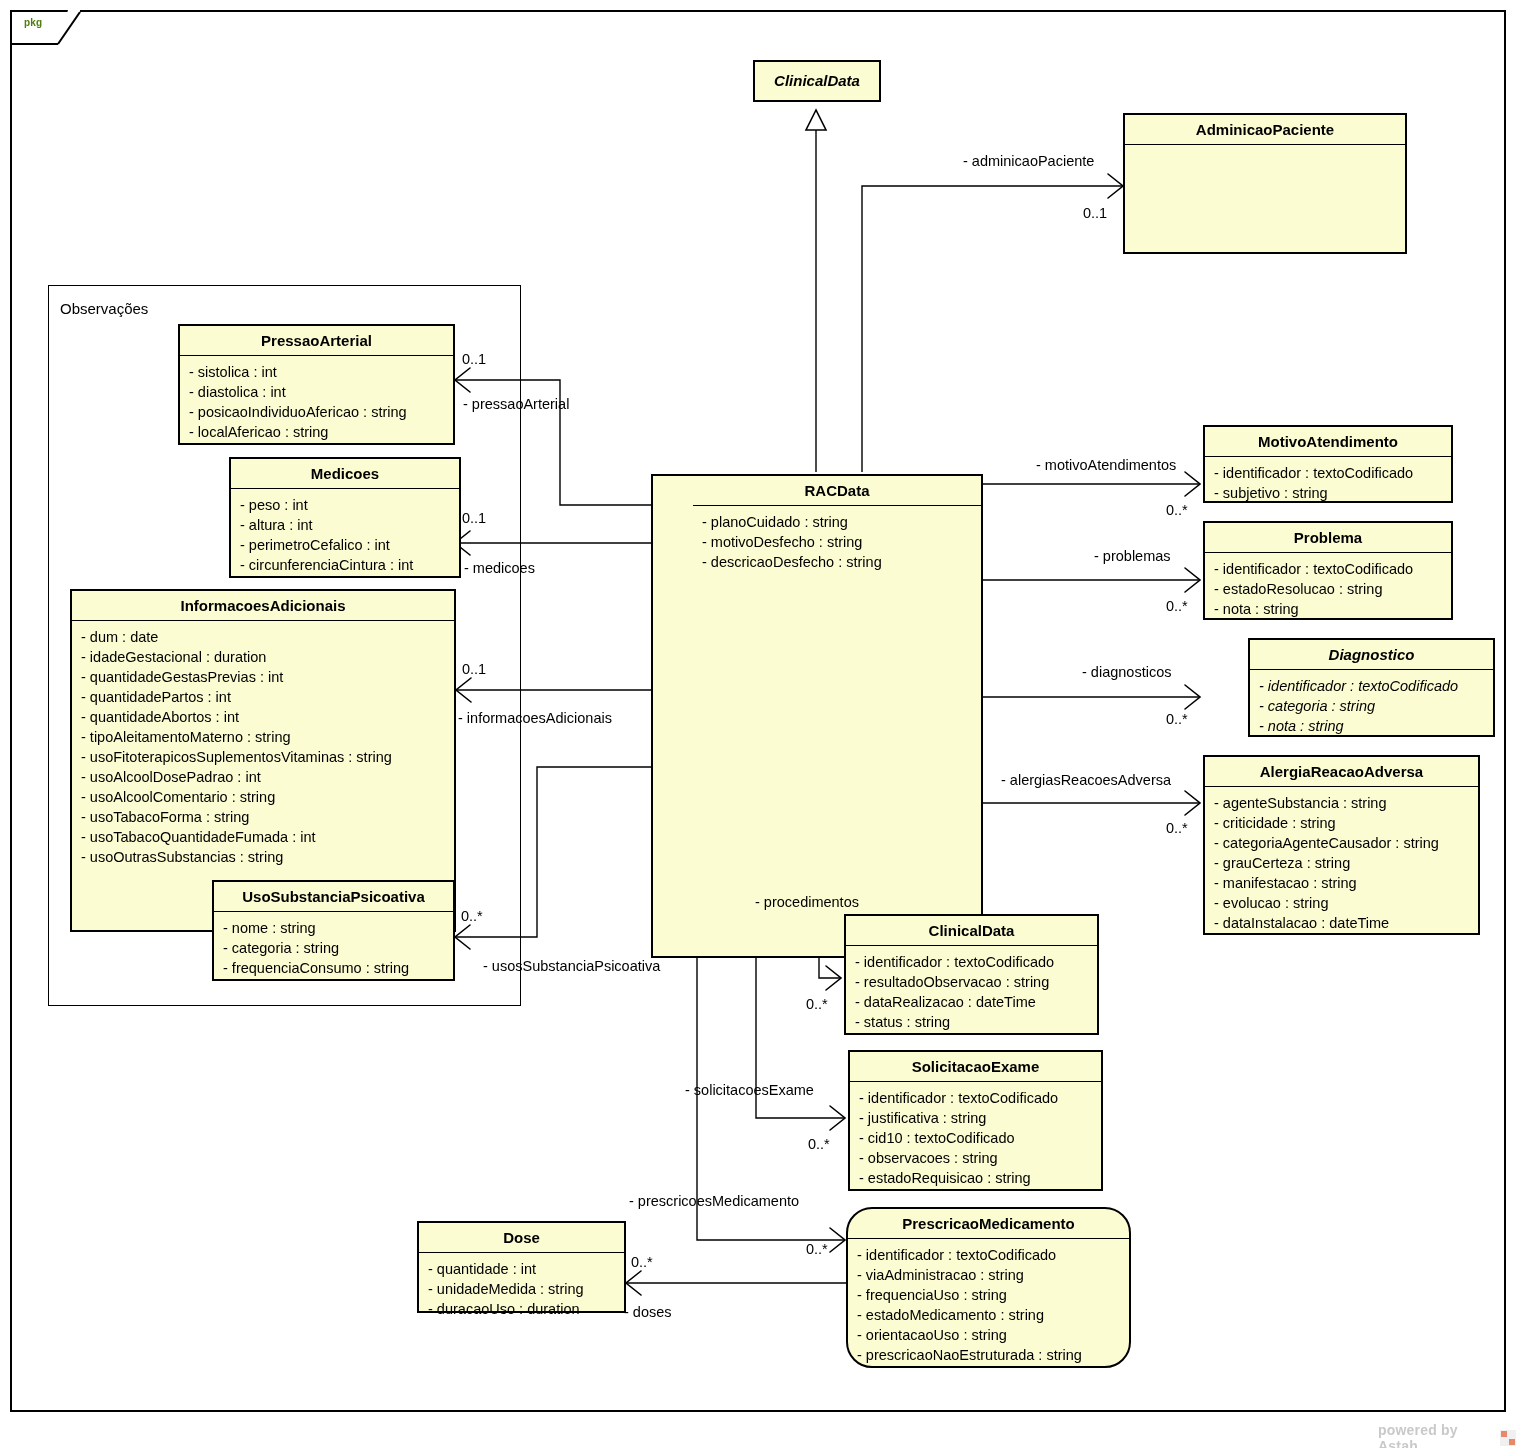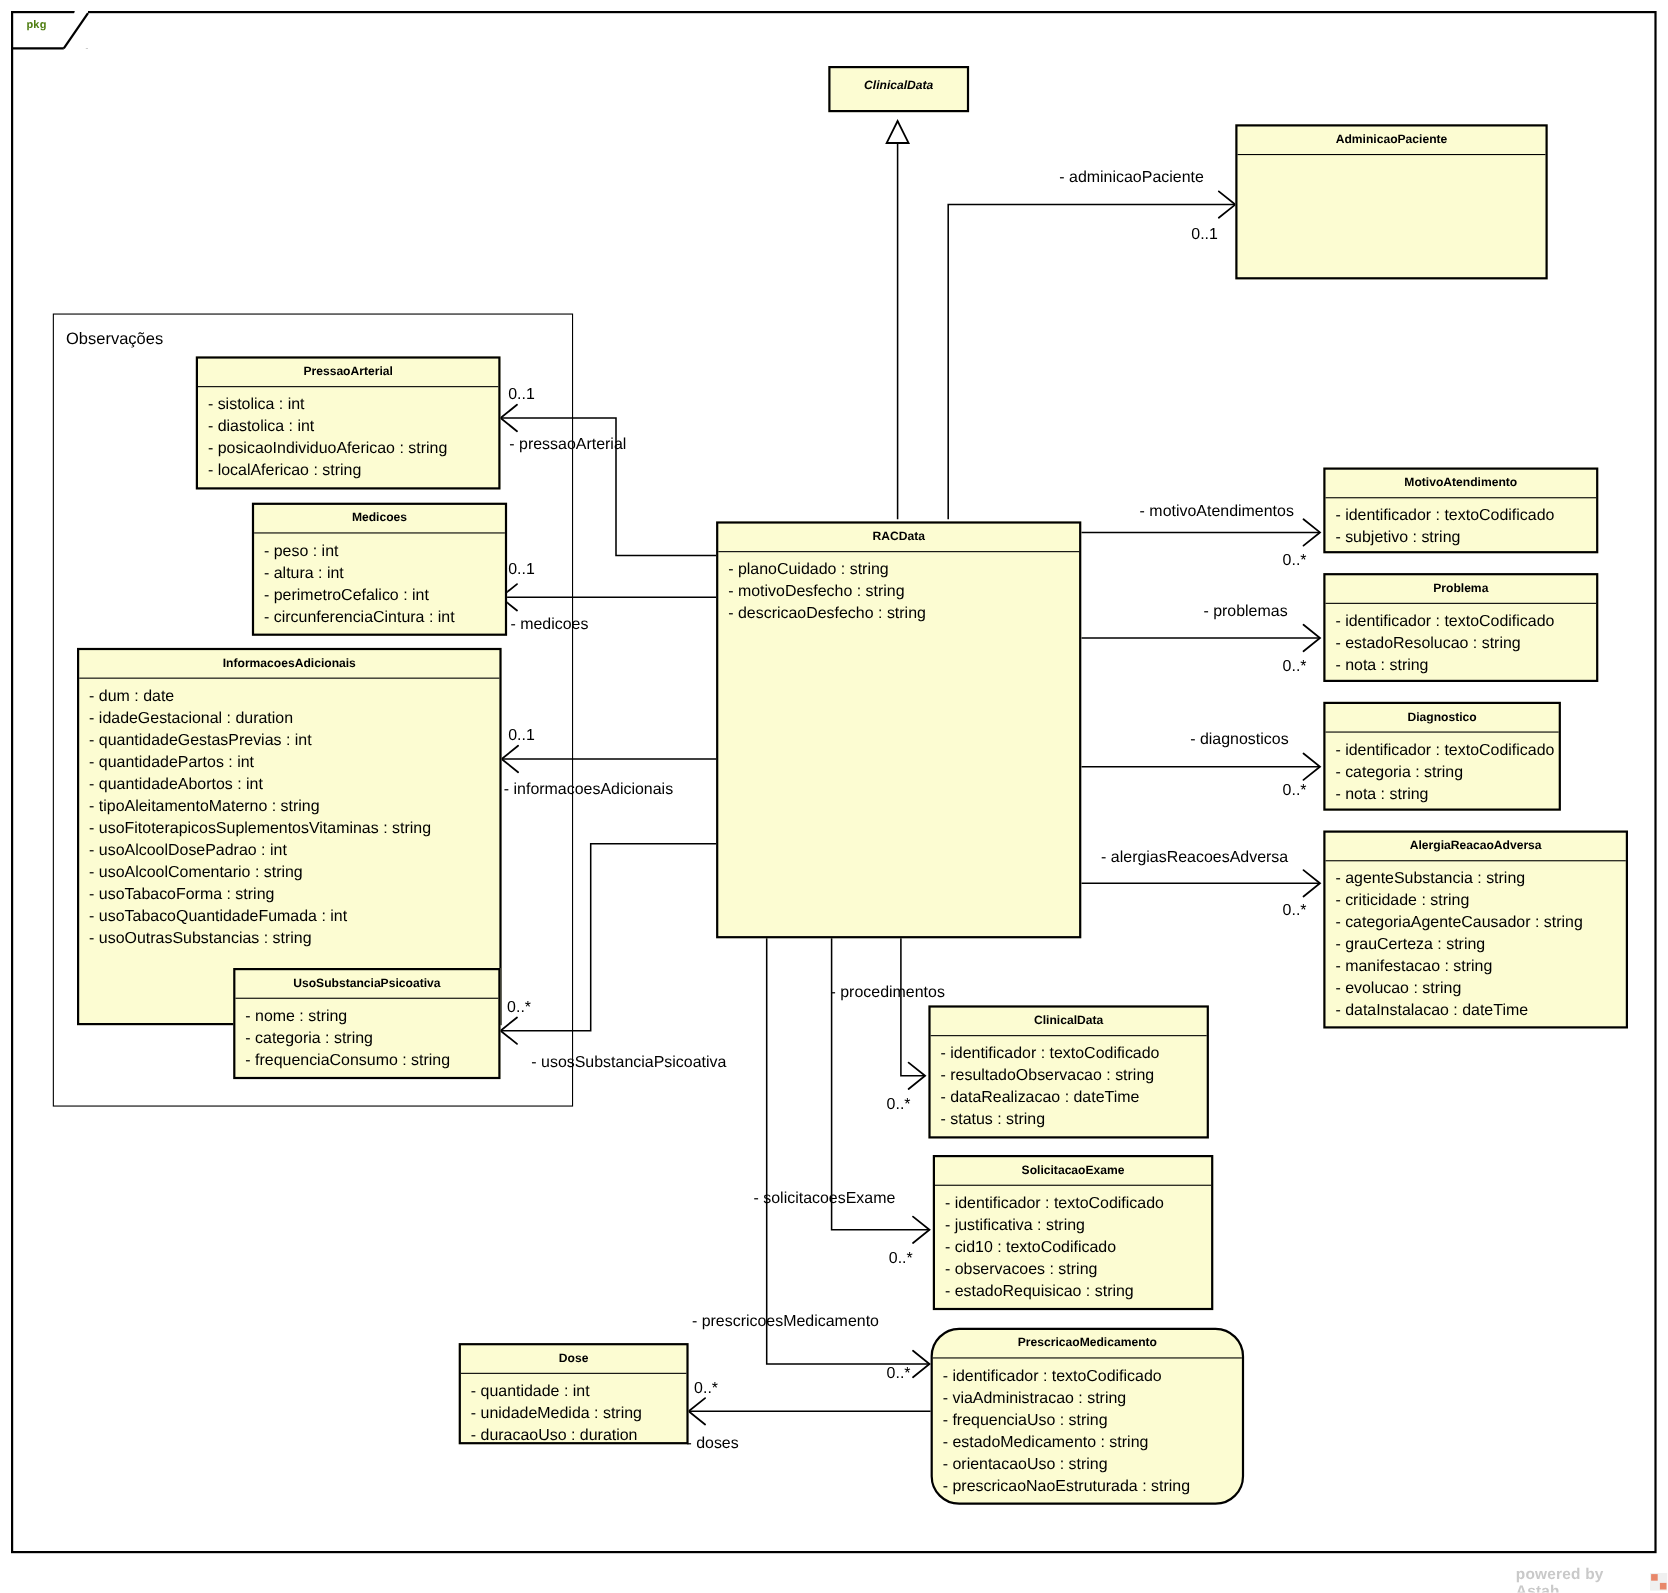--- a/index.html
+++ b/index.html
@@ -54,21 +54,21 @@
   .uml-class{
     position:absolute;
     box-sizing:border-box;
     border:2.5px solid #000;
     background:#fcfcd2;
     color:#000;
   }
   .uml-name{
     text-align:center;
     font-weight:bold;
-    font-size:11px;
+    font-size:15px;
     line-height:1;
     padding:7px 6px 7px 6px;
     border-bottom:1.5px solid #000;
     white-space:nowrap;
   }
   .uml-name.italic{font-style:italic;font-weight:bold;}
   .uml-attrs{
     padding:6px 0 6px 0;
   }
   .uml-attr{
@@ -253,21 +253,21 @@
 
   <div class="uml-class" style="left:212px; top:880px; width:243px; height:101px;">
     <div class="uml-name">UsoSubstanciaPsicoativa</div>
     <div class="uml-attrs">
       <div class="uml-attr">- nome : string</div>
       <div class="uml-attr">- categoria : string</div>
       <div class="uml-attr">- frequenciaConsumo : string</div>
     </div>
   </div>
 
-  <div class="uml-class" style="left:651px; top:474px; width:332px; height:379px;">
+  <div class="uml-class" style="left:651px; top:474px; width:332px; height:484px;padding-left:40px;">
     <div class="uml-name">RACData</div>
     <div class="uml-attrs">
       <div class="uml-attr">- planoCuidado : string</div>
       <div class="uml-attr">- motivoDesfecho : string</div>
       <div class="uml-attr">- descricaoDesfecho : string</div>
     </div>
   </div>
 
   <div class="uml-class" style="left:1203px; top:425px; width:250px; height:78px;">
     <div class="uml-name">MotivoAtendimento</div>
@@ -279,21 +279,21 @@
 
   <div class="uml-class" style="left:1203px; top:521px; width:250px; height:99px;">
     <div class="uml-name">Problema</div>
     <div class="uml-attrs">
       <div class="uml-attr">- identificador : textoCodificado</div>
       <div class="uml-attr">- estadoResolucao : string</div>
       <div class="uml-attr">- nota : string</div>
     </div>
   </div>
 
-  <div class="uml-class" style="left:1203px; top:638px; width:216px; height:99px;">
+  <div class="uml-class" style="left:1248px; top:638px; width:247px; height:99px;font-style:italic;">
     <div class="uml-name">Diagnostico</div>
     <div class="uml-attrs">
       <div class="uml-attr">- identificador : textoCodificado</div>
       <div class="uml-attr">- categoria : string</div>
       <div class="uml-attr">- nota : string</div>
     </div>
   </div>
 
   <div class="uml-class" style="left:1203px; top:755px; width:277px; height:180px;">
     <div class="uml-name">AlergiaReacaoAdversa</div>

